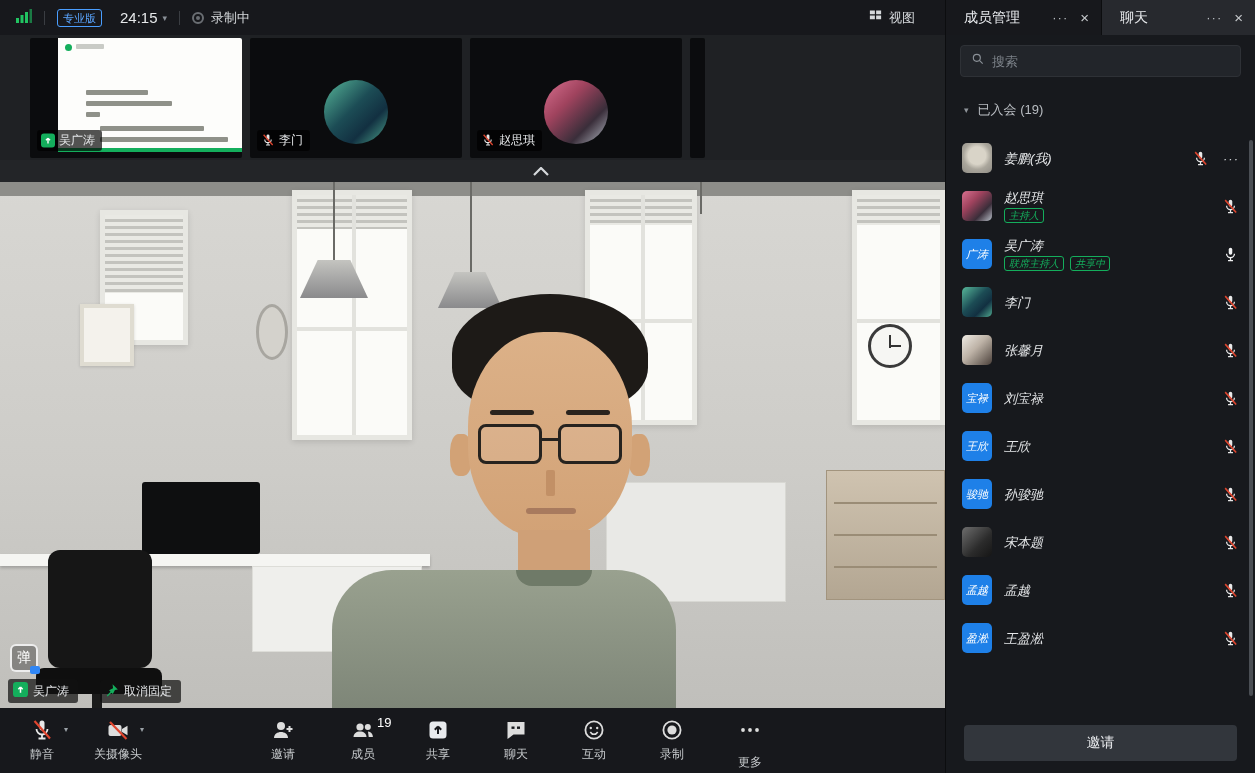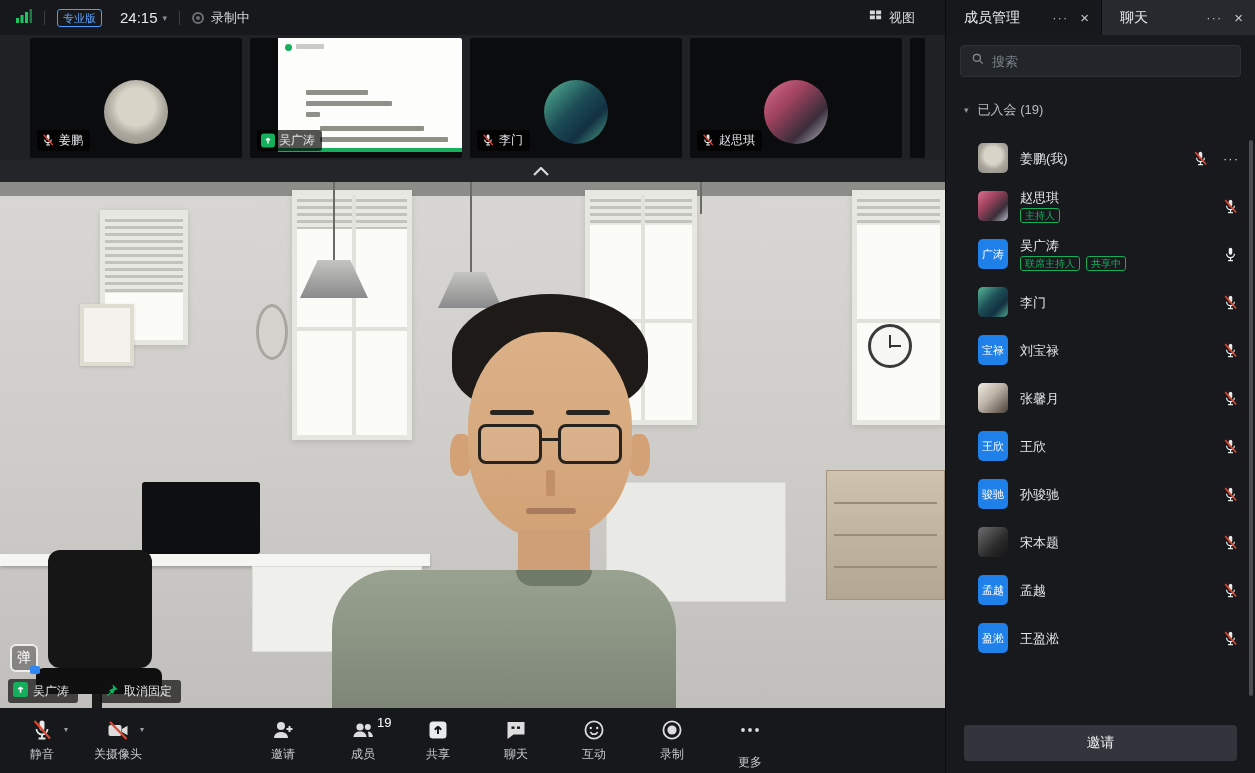--- a/index.html
+++ b/index.html
@@ -110,21 +110,21 @@
   .hdr-title{color:#E8EAED;font-size:14px;}
   .hdr-sp{flex:1;}
   .hdr-more{color:#B9BDC2;font-size:13px;letter-spacing:1px;margin-right:12px;cursor:pointer;}
   .hdr-x{color:#C6C9CC;font-size:15px;cursor:pointer;}
   .search-box{margin:10px 14px 0 14px;height:32px;background:#22252A;border:1px solid #2E3136;border-radius:4px;display:flex;align-items:center;padding:0 10px;gap:7px;}
   .search-box input{background:transparent;border:none;outline:none;color:#84cc16;font-size:13px;width:100%;}
   .search-box input::placeholder{color:#7D838A;}
   .section-row{display:flex;align-items:center;gap:9px;padding:0 18px;margin-top:22px;height:22px;cursor:pointer;}
   .sec-tri{color:#8F949A;font-size:9px;}
   .sec-label{color:#B9BDC2;font-size:13px;}
-  .member-list{position:absolute;left:16px;top:134px;right:0;height:576px;overflow:hidden;}
+  .member-list{position:absolute;left:0;top:134px;right:0;height:576px;overflow:hidden;font-style:italic;}
   .member-row{height:48px;display:flex;align-items:center;padding:0 16px 0 16px;gap:12px;}
   .m-avatar{width:30px;height:30px;border-radius:5px;flex:0 0 30px;display:flex;align-items:center;justify-content:center;color:#FFF;font-size:11px;letter-spacing:0;}
   .m-avatar.txt{background:var(--blue);}
   .m-info{flex:1;min-width:0;}
   .m-name{color:#E4E6E8;font-size:13px;line-height:15px;}
   .m-badges{display:flex;gap:6px;margin-top:3px;}
   .m-badge{border:1px solid var(--green);color:var(--green);font-size:10px;line-height:13px;padding:0 4px;border-radius:3px;}
   .m-icons{display:flex;align-items:center;gap:14px;}
   .m-more{color:#CFD2D5;font-size:13px;letter-spacing:1px;}
   .invite-btn{position:absolute;left:18px;right:18px;bottom:12px;height:36px;background:#32363C;border:none;border-radius:4px;color:#E8EAED;font-size:14px;cursor:pointer;}
@@ -167,34 +167,20 @@
           <span class="tb-label">视图</span>
         </span>
         <span class="tb-div"></span>
         <span class="winbtn">—</span>
         <span class="winbtn">□</span>
         <span class="winbtn">×</span>
       </div>
     </div>
 
     <div class="strip" id="thumb-strip">
-      <div class="tile">
-          <div class="tile-avatar av-jiangpeng"></div>
-          <div class="tile-tag">
-            <span style="width: 14px; height: 14px; display: inline-flex;">
-              <svg viewBox="0 0 24 24" width="100%" height="100%">
-                <rect x="9.5" y="2.5" width="5" height="10" rx="2.5" fill="#E8E8E8"></rect>
-                <path d="M6.5 11a5.5 5.5 0 0 0 11 0" fill="none" stroke="#E8E8E8" stroke-width="1.8"></path>
-                <path d="M12 16.5v3.5M8.5 20.5h7" stroke="#E8E8E8" stroke-width="1.8" fill="none"></path>
-                <line x1="4.5" y1="3" x2="20" y2="20.5" stroke="var(--slash)" stroke-width="2.2"></line>
-              </svg>
-            </span>
-            <span>姜鹏</span>
-          </div>
-        </div>
         <div class="tile">
           <div class="share-page">
             <div class="sp-logo"></div>
             <div class="sp-logotxt"></div>
       <div class="sp-line" style="left:28px;top:52px;width:62px;"></div>
       <div class="sp-line" style="left:28px;top:63px;width:86px;"></div>
       <div class="sp-line" style="left:28px;top:74px;width:14px;"></div>
       <div class="sp-line" style="left:42px;top:88px;width:104px;"></div>
       <div class="sp-line" style="left:42px;top:99px;width:128px;"></div>
       <div class="sp-foot"></div>
@@ -527,39 +513,39 @@
               <svg viewBox="0 0 24 24" width="100%" height="100%">
                 <rect x="9.5" y="2.5" width="5" height="10" rx="2.5" fill="#E8E8E8"></rect>
                 <path d="M6.5 11a5.5 5.5 0 0 0 11 0" fill="none" stroke="#E8E8E8" stroke-width="1.8"></path>
                 <path d="M12 16.5v3.5M8.5 20.5h7" stroke="#E8E8E8" stroke-width="1.8" fill="none"></path>
                 <line x1="4.5" y1="3" x2="20" y2="20.5" stroke="var(--slash)" stroke-width="2.2"></line>
               </svg>
             </span>
           </div>
         </div>
         <div class="member-row">
+          <div class="m-avatar av-zhangxinyue"></div>
+          <div class="m-info">
+            <div class="m-name">张馨月</div>
+          </div>
+          <div class="m-icons">
+            <span style="width: 17px; height: 17px; display: inline-flex;">
+              <svg viewBox="0 0 24 24" width="100%" height="100%">
+                <rect x="9.5" y="2.5" width="5" height="10" rx="2.5" fill="#E8E8E8"></rect>
+                <path d="M6.5 11a5.5 5.5 0 0 0 11 0" fill="none" stroke="#E8E8E8" stroke-width="1.8"></path>
+                <path d="M12 16.5v3.5M8.5 20.5h7" stroke="#E8E8E8" stroke-width="1.8" fill="none"></path>
+                <line x1="4.5" y1="3" x2="20" y2="20.5" stroke="var(--slash)" stroke-width="2.2"></line>
+              </svg>
+            </span>
+          </div>
+        </div>
+        <div class="member-row">
           <div class="m-avatar txt">宝禄</div>
           <div class="m-info">
             <div class="m-name">刘宝禄</div>
-          </div>
-          <div class="m-icons">
-            <span style="width: 17px; height: 17px; display: inline-flex;">
-              <svg viewBox="0 0 24 24" width="100%" height="100%">
-                <rect x="9.5" y="2.5" width="5" height="10" rx="2.5" fill="#E8E8E8"></rect>
-                <path d="M6.5 11a5.5 5.5 0 0 0 11 0" fill="none" stroke="#E8E8E8" stroke-width="1.8"></path>
-                <path d="M12 16.5v3.5M8.5 20.5h7" stroke="#E8E8E8" stroke-width="1.8" fill="none"></path>
-                <line x1="4.5" y1="3" x2="20" y2="20.5" stroke="var(--slash)" stroke-width="2.2"></line>
-              </svg>
-            </span>
-          </div>
-        </div>
-        <div class="member-row">
-          <div class="m-avatar av-zhangxinyue"></div>
-          <div class="m-info">
-            <div class="m-name">张馨月</div>
           </div>
           <div class="m-icons">
             <span style="width: 17px; height: 17px; display: inline-flex;">
               <svg viewBox="0 0 24 24" width="100%" height="100%">
                 <rect x="9.5" y="2.5" width="5" height="10" rx="2.5" fill="#E8E8E8"></rect>
                 <path d="M6.5 11a5.5 5.5 0 0 0 11 0" fill="none" stroke="#E8E8E8" stroke-width="1.8"></path>
                 <path d="M12 16.5v3.5M8.5 20.5h7" stroke="#E8E8E8" stroke-width="1.8" fill="none"></path>
                 <line x1="4.5" y1="3" x2="20" y2="20.5" stroke="var(--slash)" stroke-width="2.2"></line>
               </svg>
             </span>

